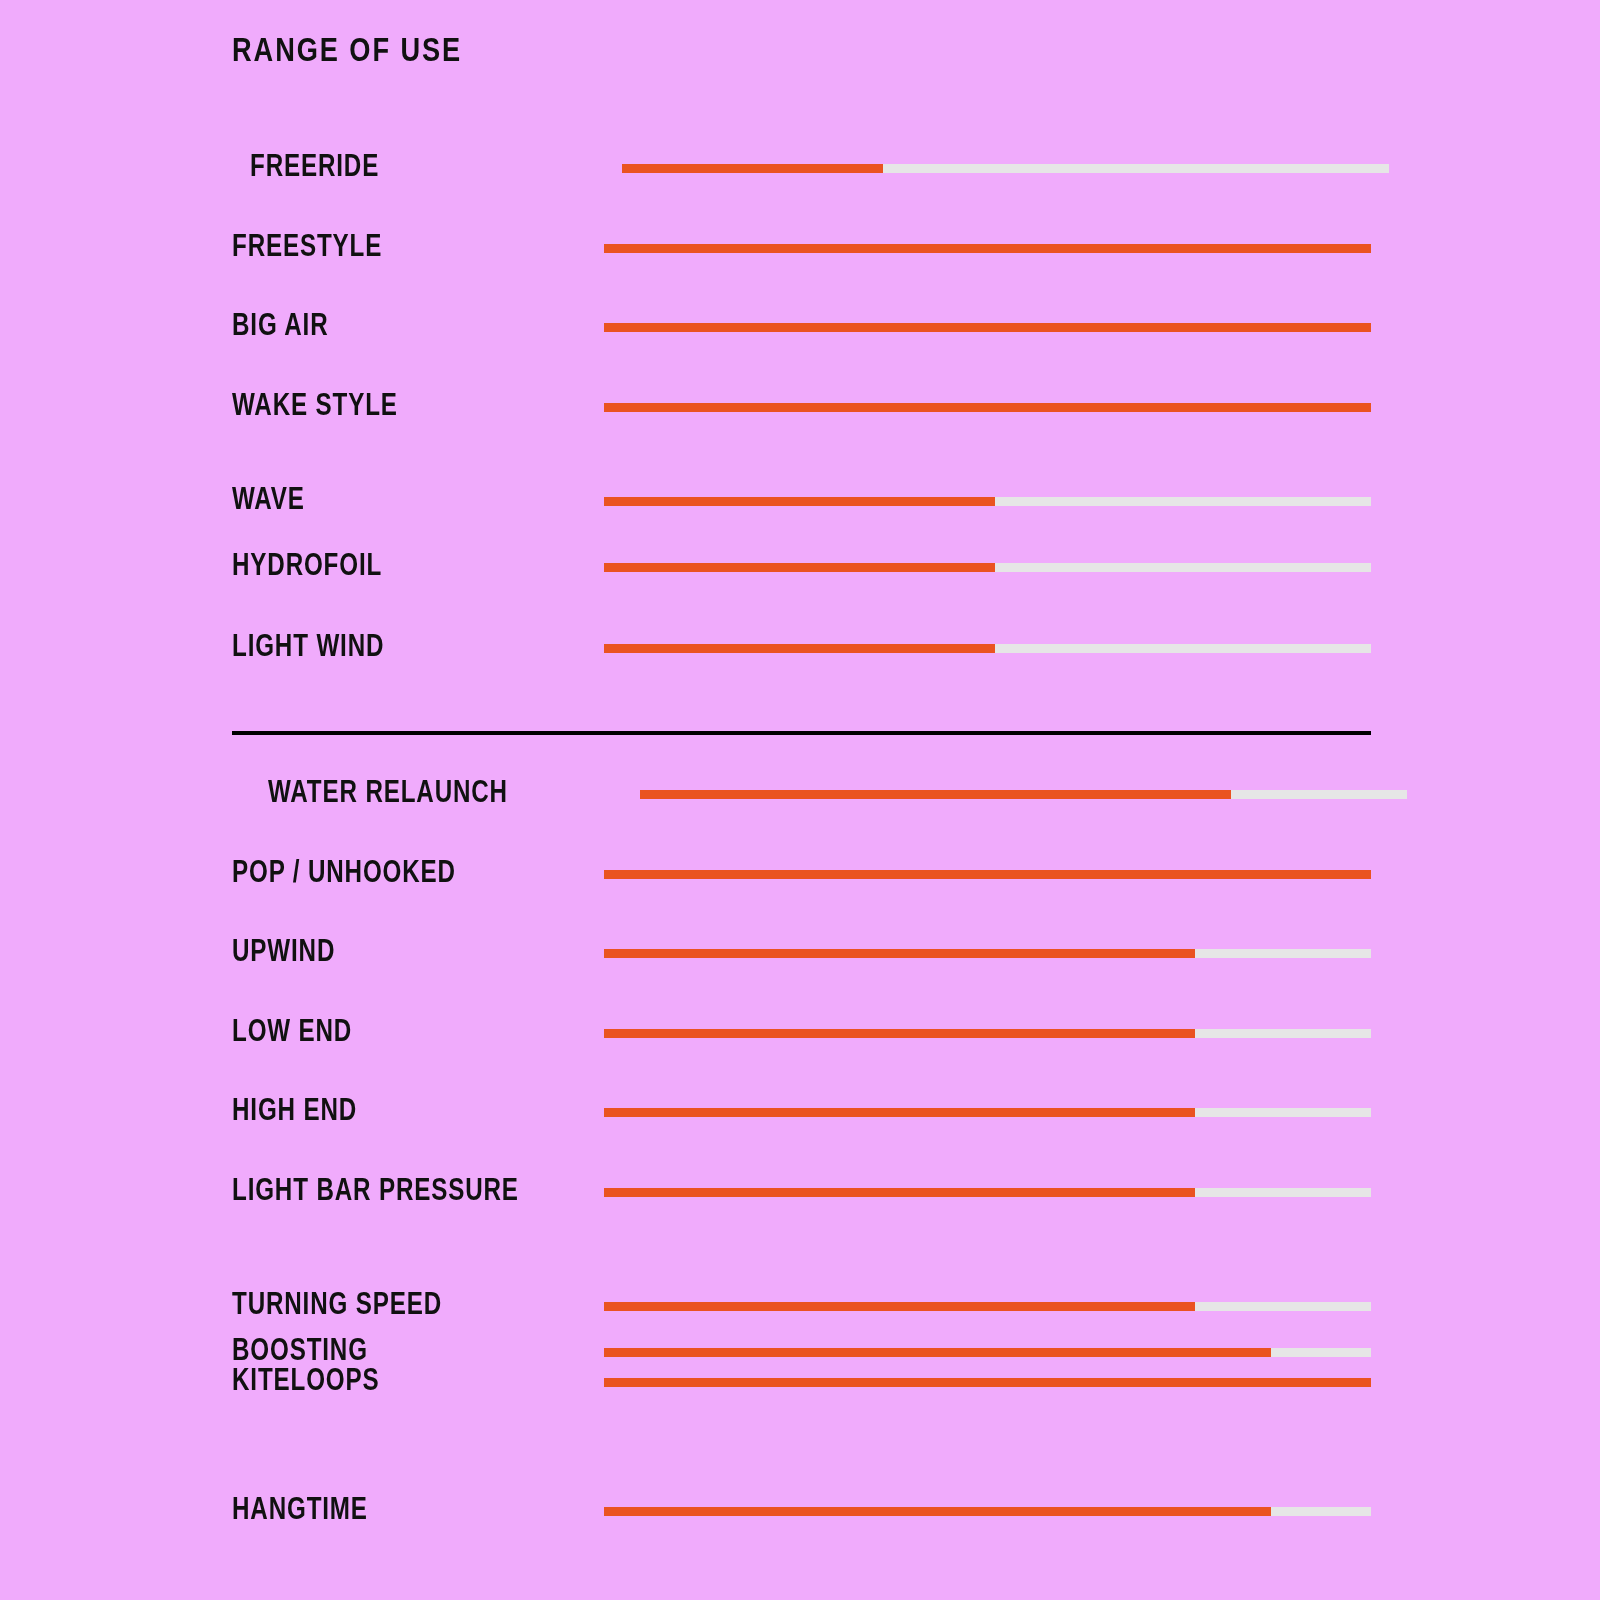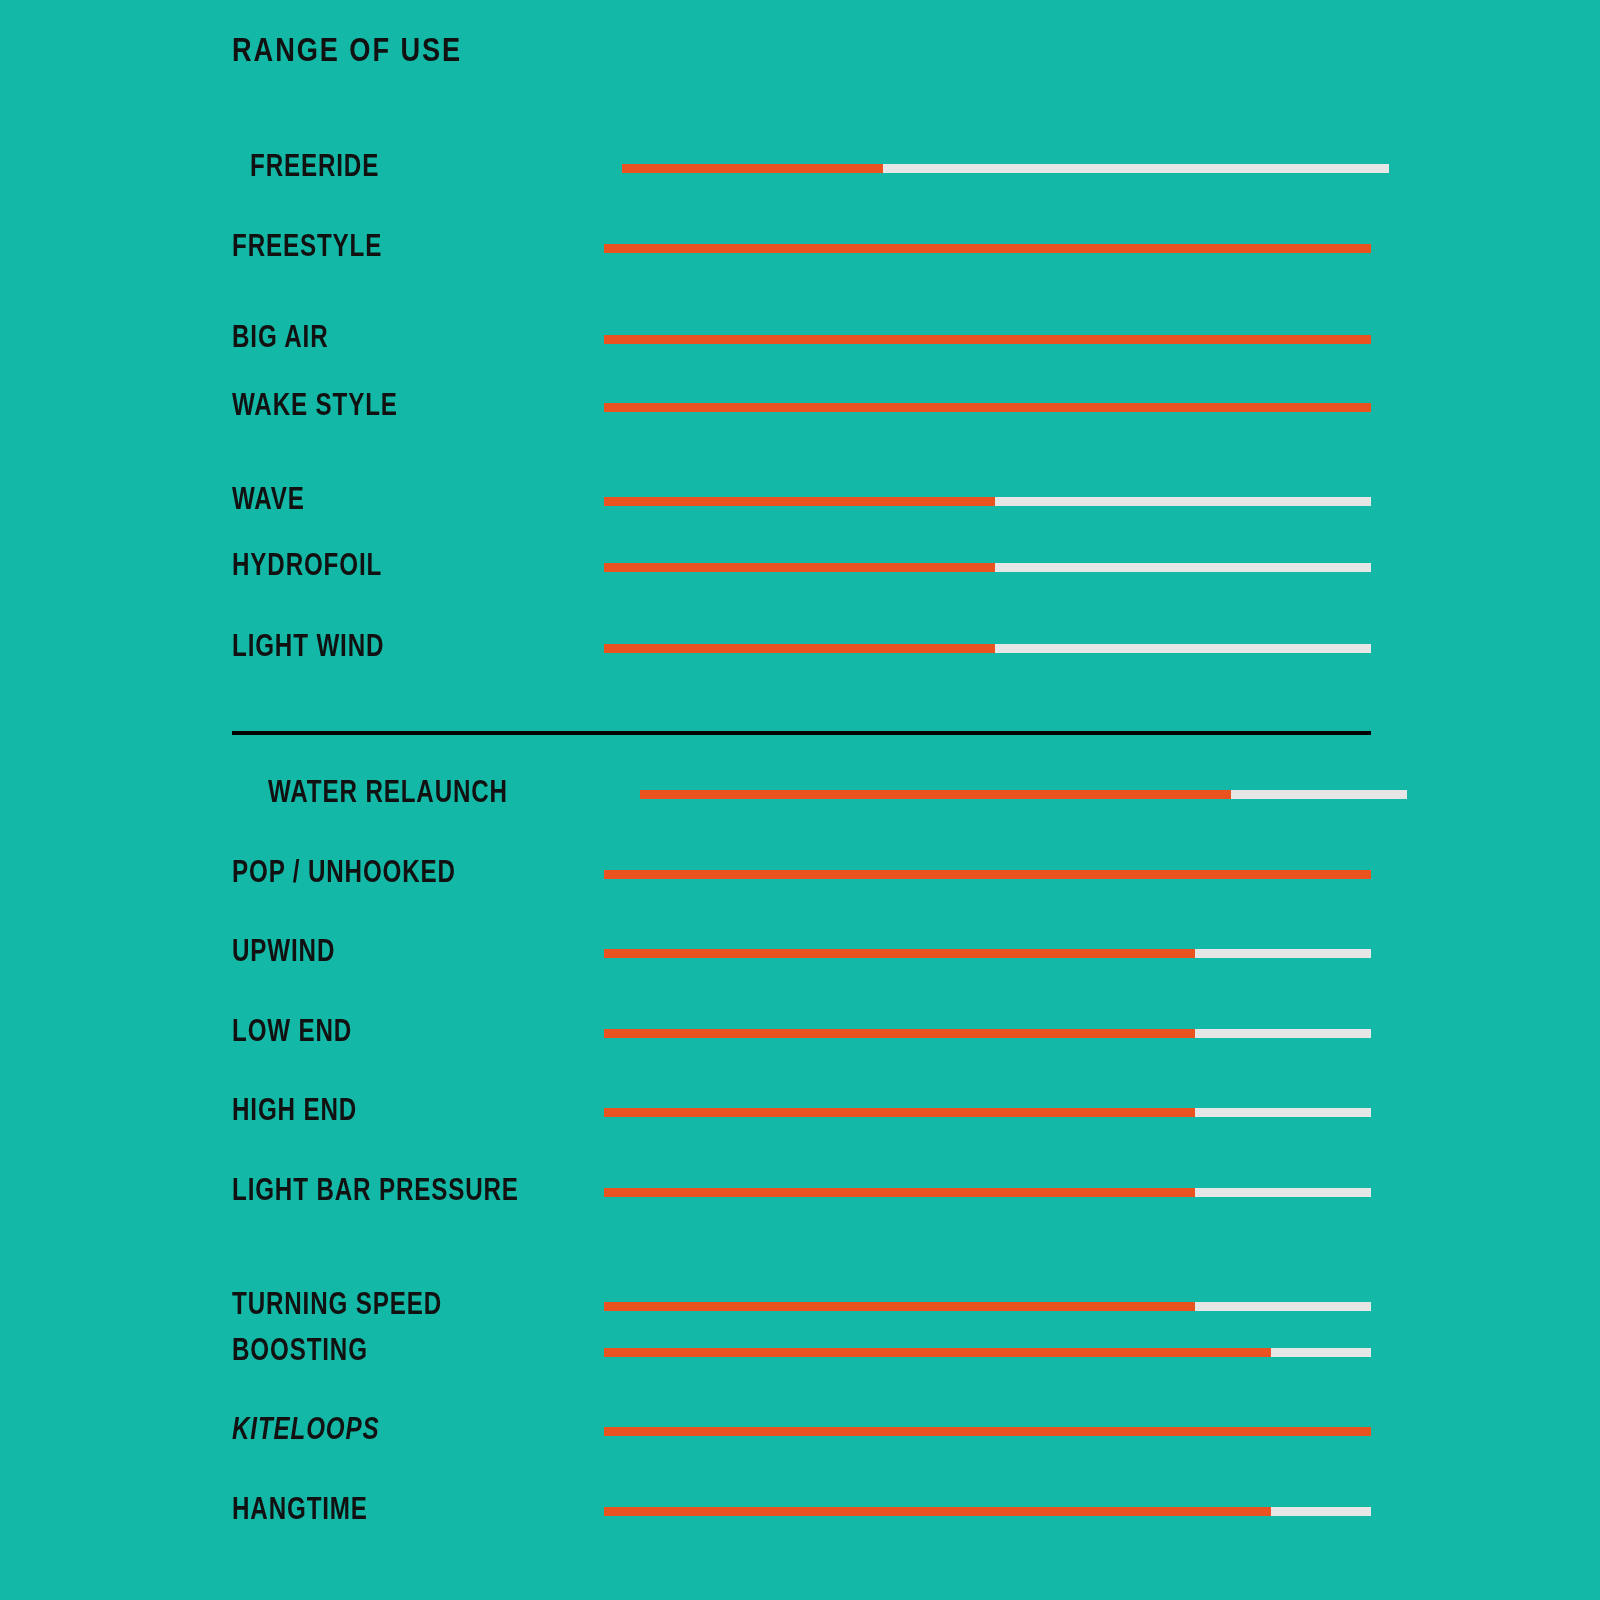--- a/index.html
+++ b/index.html
@@ -12,21 +12,21 @@
     height: 1600px;
     font-family: "Liberation Sans", sans-serif;
     overflow: hidden;
     position: relative;
   }
   .page {
     position: absolute;
     left: 0; top: 0;
     width: 1600px;
     height: 1600px;
-    background: #14b8a6;
+    background: #f0abfc;
   }
 
   
   .title {
     position: absolute;
     left: 232px;
     top: 32px;
     font-family: "Liberation Sans", sans-serif;
     font-size: 34px;
     font-weight: 700;
@@ -96,21 +96,21 @@
         <div class="bar-track" style="top: 14px;">
           <div class="bar-fill" style="width: 34%;"></div>
         </div>
       </div>
       <div class="row" style="top: 230px;">
         <div class="row-label">FREESTYLE</div>
         <div class="bar-track" style="top: 14px;">
           <div class="bar-fill" style="width: 100%;"></div>
         </div>
       </div>
-      <div class="row" style="top: 309px; margin-top: 12px;">
+      <div class="row" style="top: 309px;">
         <div class="row-label">BIG AIR</div>
         <div class="bar-track" style="top: 14px;">
           <div class="bar-fill" style="width: 100%;"></div>
         </div>
       </div>
       <div class="row" style="top: 389px; padding-left: 40px;">
         <div class="row-label">WAKE STYLE</div>
         <div class="bar-track" style="top: 14px;">
           <div class="bar-fill" style="width: 100%;"></div>
         </div>
@@ -179,21 +179,21 @@
         <div class="bar-track" style="top: 14px;">
           <div class="bar-fill" style="width: 77%;"></div>
         </div>
       </div>
       <div class="row" style="top: 1334px;">
         <div class="row-label">BOOSTING</div>
         <div class="bar-track" style="top: 14px;">
           <div class="bar-fill" style="width: 87%;"></div>
         </div>
       </div>
-      <div class="row" style="top: 1413px; font-style: italic;">
+      <div class="row" style="top: 1364px;">
         <div class="row-label">KITELOOPS</div>
         <div class="bar-track" style="top: 14px;">
           <div class="bar-fill" style="width: 100%;"></div>
         </div>
       </div>
       <div class="row" style="top: 1493px;">
         <div class="row-label">HANGTIME</div>
         <div class="bar-track" style="top: 14px;">
           <div class="bar-fill" style="width: 87%;"></div>
         </div>

